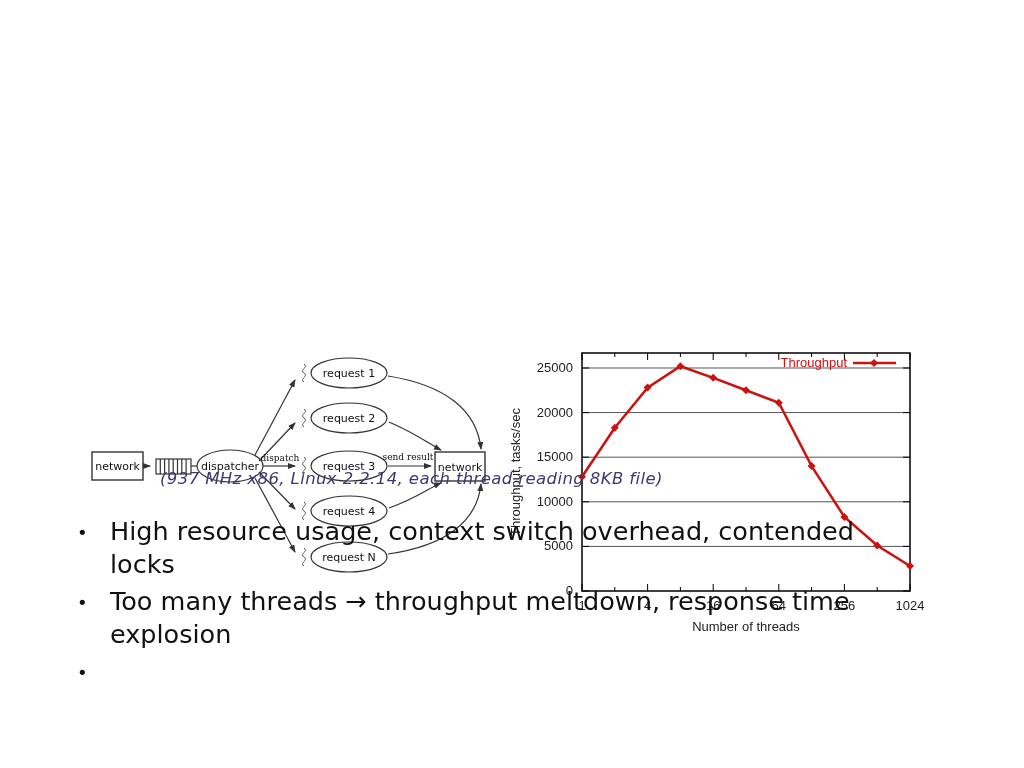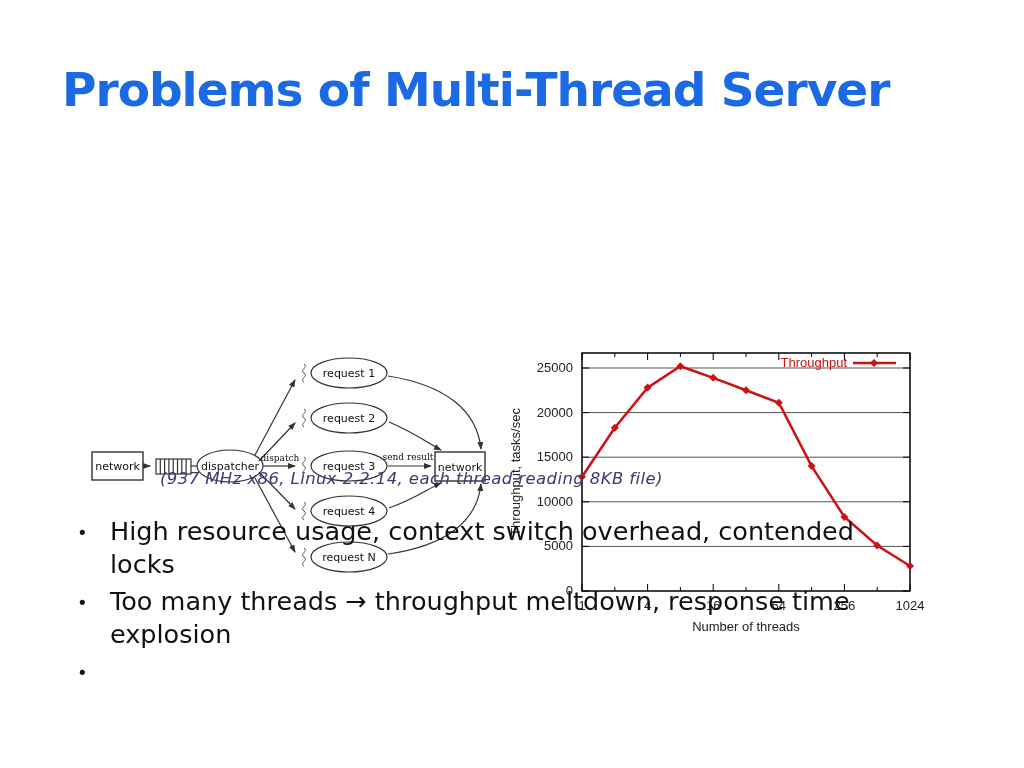--- a/index.html
+++ b/index.html
@@ -17,21 +17,20 @@
               line-height:33px;color:#111;}
   #bullets li .dot{position:absolute;left:0;top:1px;font-size:18px;color:#111;}
   .svgtext{font-family:"DejaVu Sans",sans-serif;}
   .serif-small{font-family:"DejaVu Serif",serif;}
 </style>
 </head>
 <body>
 
 <div id="slide">
 
-  <div id="title">Problems of Multi-Thread Server</div>
 
   <div id="figures">
     <svg id="diagram-svg" width="410" height="250" viewBox="0 0 410 250">
         <defs>
           <marker id="arr" markerWidth="8" markerHeight="6" refX="7" refY="3" orient="auto" markerUnits="userSpaceOnUse">
             <path d="M0,0 L8,3 L0,6 Z" fill="#333333"></path>
           </marker>
         </defs>
         <rect x="7" y="102" width="51" height="28" fill="none" stroke="#333333" stroke-width="1.4"></rect>
         <text x="32.5" y="120" text-anchor="middle" font-size="11" fill="#111" class="svgtext">network</text>

